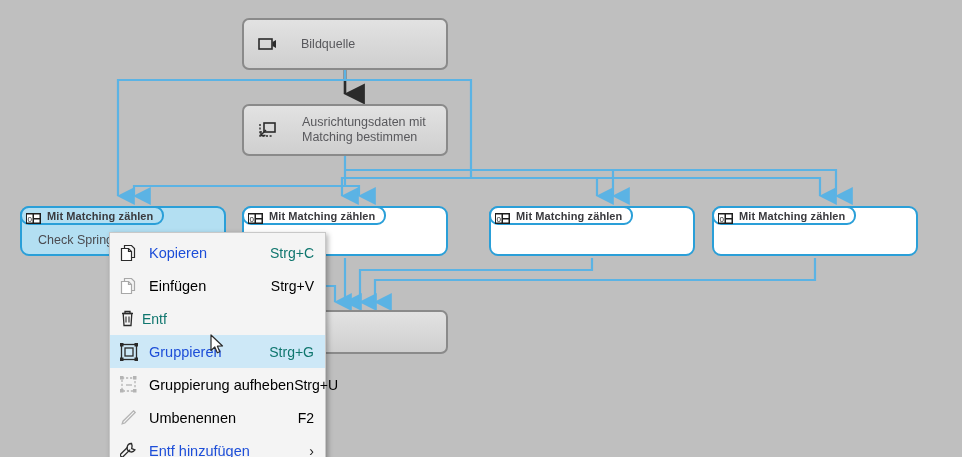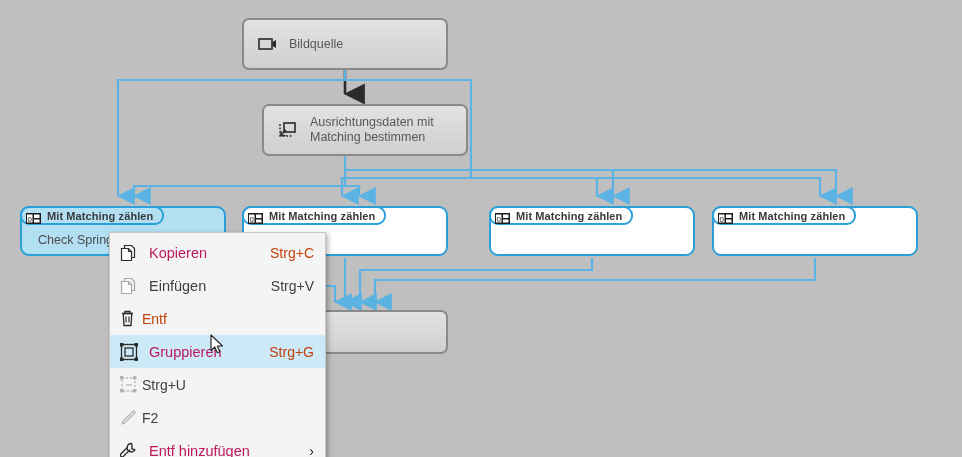--- a/index.html
+++ b/index.html
@@ -21,20 +21,21 @@
     box-sizing:border-box;
     border-radius:7px;
     display:flex;
     align-items:center;
   }
   
   .node.plain{
     background:linear-gradient(#e2e2e2,#cfcfcf);
     border:2px solid #8a8a8a;
     padding:0 14px;
+    gap:12px;
   }
   .node.plain .ico{flex:0 0 auto;margin-right:12px;display:flex;align-items:center;}
   .node.plain .label{
     color:#58585c;font-size:12.5px;line-height:15px;
   }
 
   
   .toolnode{
     position:absolute;
     box-sizing:border-box;
@@ -86,28 +87,28 @@
     height:33px;
     display:flex;align-items:center;
     padding:0 11px 0 10px;
     box-sizing:border-box;
     white-space:nowrap;
   }
   .mi.hl{background:#cde8f7;}
   .mi .mico{width:22px;flex:0 0 auto;display:flex;align-items:center;justify-content:flex-start;}
   .mi .mlabel{
     flex:1 1 auto;
-    font-size:14.5px;color:#be185d;
+    font-size:14.5px;color:#1d4ed8;
     padding-left:7px;
   }
   .mi .mkey{
-    font-size:14px;color:#c2410c;
+    font-size:14px;color:#0f766e;
     flex:0 0 auto;
   }
-  .mi.disabled .mlabel,.mi.disabled .mkey{color:#404040;}
+  .mi.disabled .mlabel,.mi.disabled .mkey{color:#000000;}
   .mi .chev{font-size:14px;color:#1d1d1d;}
 
   
   #cursor{position:absolute;left:210px;top:334px;z-index:60;pointer-events:none;}
 </style>
 </head>
 <body>
 
 <div id="canvas">
 
@@ -145,21 +146,21 @@
   <div class="node plain" style="left:242px;top:18px;width:206px;height:52px;">
     <span class="ico">
       <svg width="19" height="14" viewBox="0 0 19 14">
         <rect x="1" y="2" width="13" height="10" fill="none" stroke="#2b2b2b" stroke-width="1.6"></rect>
         <path d="M14.5,5 L18,3 L18,11 L14.5,9 z" fill="#2b2b2b"></path>
       </svg>
     </span>
     <span class="label">Bildquelle</span>
   </div>
 
-  <div class="node plain" style="left:242px;top:104px;width:206px;height:52px;margin-left:20px;">
+  <div class="node plain" style="left:242px;top:104px;width:206px;height:52px;">
     <span class="ico">
       <svg width="20" height="18" viewBox="0 0 20 18">
         <rect x="6" y="2" width="11" height="9" fill="none" stroke="#2b2b2b" stroke-width="1.6"></rect>
         <path d="M2,3 L2,15 L14,15" fill="none" stroke="#2b2b2b" stroke-width="1.4" stroke-dasharray="2 1.6"></path>
         <path d="M8,9 L3,14" stroke="#2b2b2b" stroke-width="1.4"></path>
         <path d="M3,10 L3,14.5 L7.5,14.5" fill="none" stroke="#2b2b2b" stroke-width="1.4"></path>
       </svg>
     </span>
     <span class="label">Ausrichtungsdaten mit Matching bestimmen</span>
   </div>
@@ -291,29 +292,31 @@
       <span class="mico">
         <svg width="18" height="18" viewBox="0 0 18 18">
           <rect x="2" y="2" width="13" height="13" fill="none" stroke="#b4b4b4" stroke-width="1.3" stroke-dasharray="2.2 1.8"></rect>
           <rect x="0" y="0" width="3.5" height="3.5" fill="#b4b4b4"></rect>
           <rect x="13" y="0" width="3.5" height="3.5" fill="#b4b4b4"></rect>
           <rect x="0" y="13" width="3.5" height="3.5" fill="#b4b4b4"></rect>
           <rect x="13" y="13" width="3.5" height="3.5" fill="#b4b4b4"></rect>
           <path d="M6,9 h6" stroke="#b4b4b4" stroke-width="1.3"></path>
         </svg>
       </span>
+      <span class="mlabel">Gruppierung aufheben</span>
       <span class="mkey">Strg+U</span>
     </div>
 
     <div class="mi disabled">
       <span class="mico">
         <svg width="17" height="17" viewBox="0 0 17 17">
           <path d="M13.5,1.8 L15.2,3.5 L4.8,14 L2.2,14.8 L3,12.2 z" fill="none" stroke="#b4b4b4" stroke-width="1.3"></path>
         </svg>
       </span>
+      <span class="mlabel">Umbenennen</span>
       <span class="mkey">F2</span>
     </div>
 
     <div class="mi">
       <span class="mico">
         <svg width="18" height="17" viewBox="0 0 18 17">
           <path d="M11.5,1.5 a4.2,4.2 0 1 0 3.4,6.4 l-3.2,-1.3 0.4,-2.7 z" fill="none" stroke="#2b2b2b" stroke-width="1.3"></path>
           <path d="M10.2,7.6 L3.2,14.4 a1.7,1.7 0 0 1 -2.4,-2.4 L7.6,5.2" fill="none" stroke="#2b2b2b" stroke-width="1.3"></path>
         </svg>
       </span>

